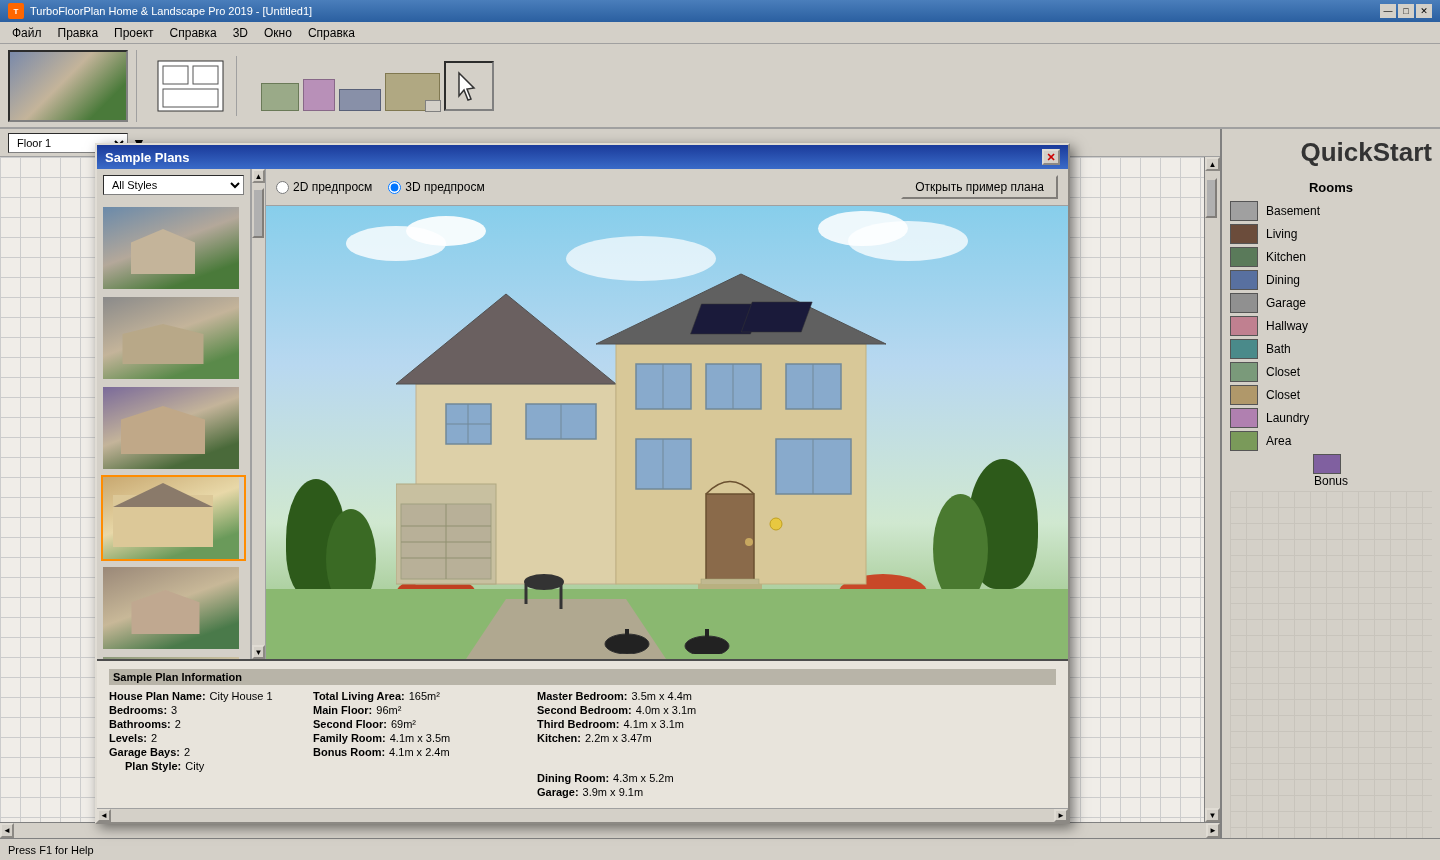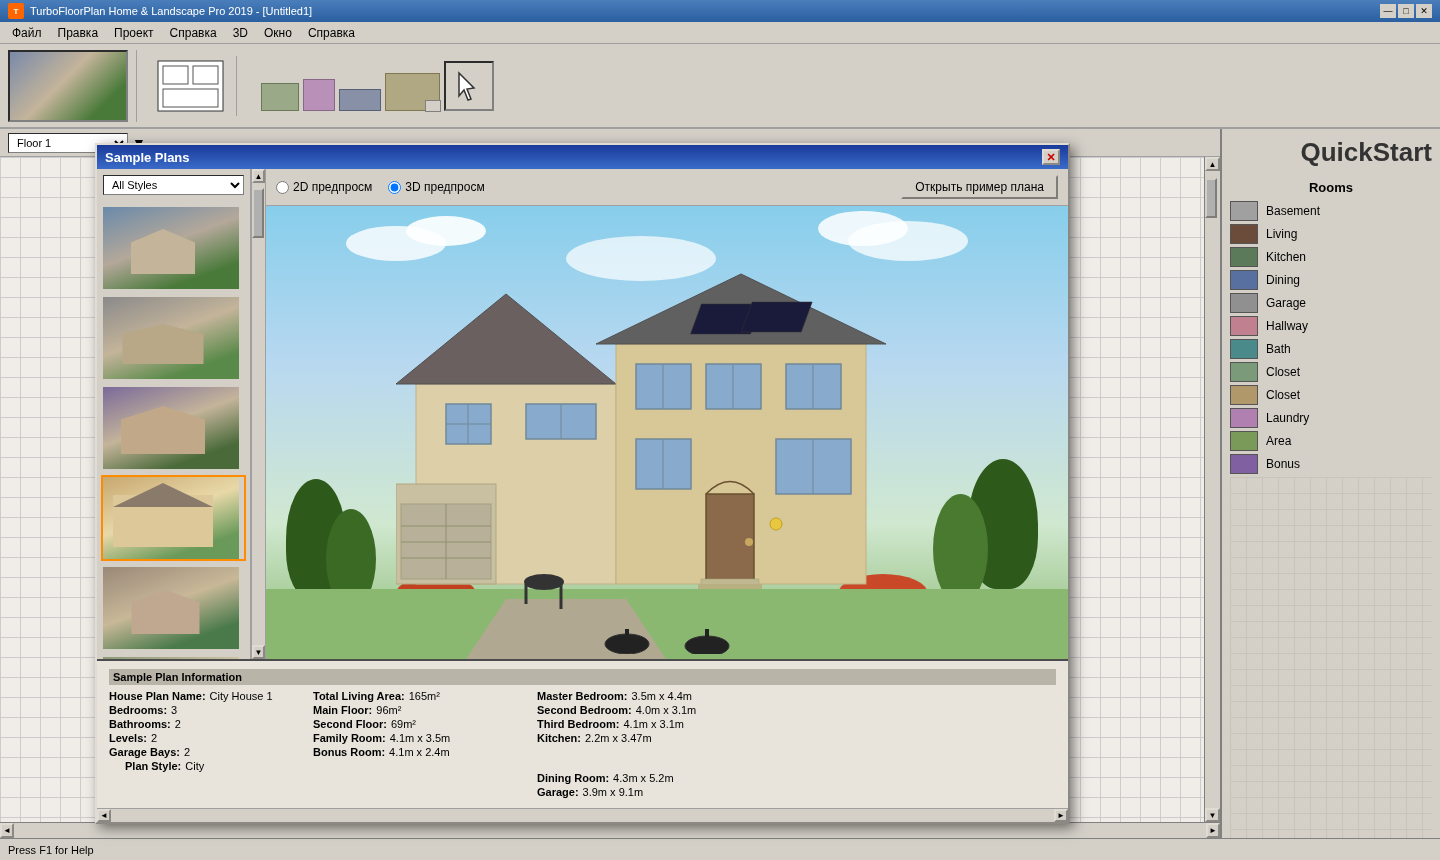--- a/index.html
+++ b/index.html
@@ -207,21 +207,21 @@
         <span class="room-name" style="font-size: 12px;">Closet</span>
       </div>
       <div class="room-item" style="display: flex; align-items: center; margin-bottom: 3px; cursor: pointer;">
         <div class="room-swatch" style="width: 28px; height: 20px; margin-right: 8px; border: 1px solid rgb(85, 85, 85); flex-shrink: 0; background: rgb(176, 128, 176);"></div>
         <span class="room-name" style="font-size: 12px;">Laundry</span>
       </div>
       <div class="room-item" style="display: flex; align-items: center; margin-bottom: 3px; cursor: pointer;">
         <div class="room-swatch" style="width: 28px; height: 20px; margin-right: 8px; border: 1px solid rgb(85, 85, 85); flex-shrink: 0; background: rgb(122, 154, 90);"></div>
         <span class="room-name" style="font-size: 12px;">Area</span>
       </div>
-      <div class="room-item" style="display: flex; align-items: center; margin-bottom: 3px; cursor: pointer;">
+      <div class="room-item" style="display: flex; align-items: center; margin-bottom: 3px; cursor: pointer; flex-direction: column;">
         <div class="room-swatch" style="width: 28px; height: 20px; margin-right: 8px; border: 1px solid rgb(85, 85, 85); flex-shrink: 0; background: rgb(128, 96, 160);"></div>
         <span class="room-name" style="font-size: 12px;">Bonus</span>
       </div>
     </div>
 
   <div style="flex:1;background-image:repeating-linear-gradient(#c8c4bc 0 1px,transparent 1px 100%),repeating-linear-gradient(90deg,#c8c4bc 0 1px,transparent 1px 100%);background-size:16px 16px;min-height:80px;"></div>
 </div>
 
 <div id="statusbar" style="position:absolute;bottom:0;left:0;right:0;height:22px;background:#d4d0c8;display:flex;align-items:center;padding:0 8px;border-top:1px solid #808080;font-size:11px;">
   <span>Press F1 for Help</span>

